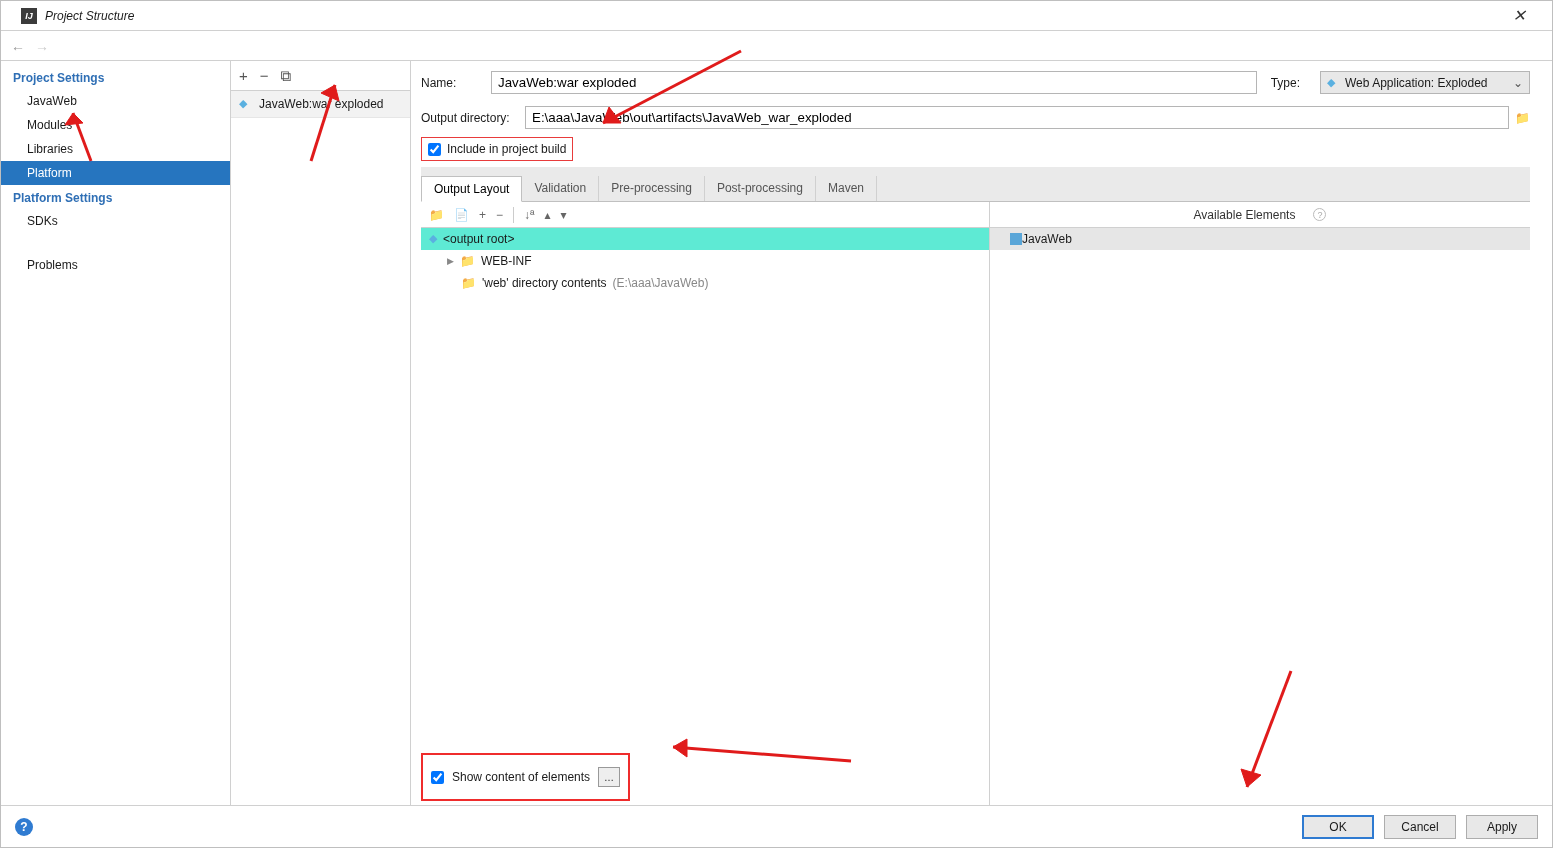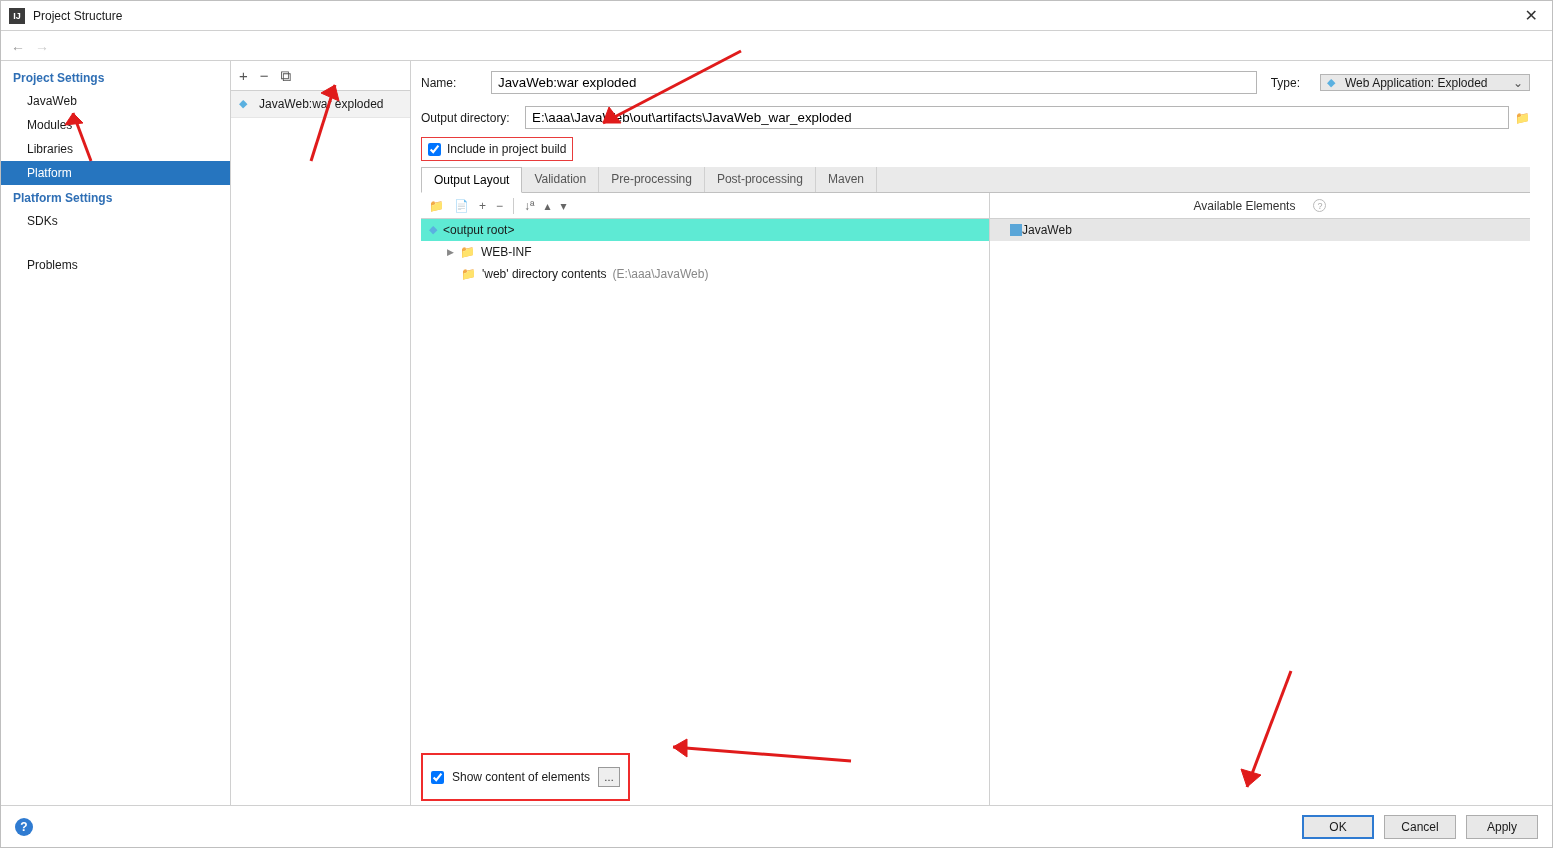--- a/index.html
+++ b/index.html
@@ -1,19 +1,19 @@
 <!DOCTYPE html>
 <html><head>
 <meta charset="utf-8">
 <style>
   * { box-sizing: border-box; margin: 0; padding: 0; }
   body { font-family: "Segoe UI", Tahoma, sans-serif; font-size: 12px; color: #1a1a1a; background: #fff; width: 1553px; height: 848px; position: relative; overflow: hidden; border:1px solid #bfbfbf;}
   
   
-  .titlebar { height: 30px; display: flex; align-items: center; padding: 0 8px; background: #fff; border-bottom: 1px solid #d0d0d0; }
+  .titlebar { height: 30px; display: flex; align-items: center; padding: 0 20px; background: #fff; border-bottom: 1px solid #d0d0d0; font-style: italic; }
   .ij-icon { width:16px; height:16px; background:#3b3b3b; display:flex; align-items:center; justify-content:center; color:#fff; font-weight:bold; font-size:9px; margin-right:8px;}
   .titlebar-title { flex: 1; }
   .close-btn { font-size:16px; color:#333; padding:0 6px; cursor:default;}
   
   
   .navrow { height: 30px; display: flex; align-items: center; padding: 0 10px; background: #fff; border-bottom: 1px solid #d0d0d0;}
   .navrow .arrow { color:#999; font-size:14px; margin-right:10px;}
   
   
   .main { display: flex; height: calc(100% - 30px - 30px - 42px); }
@@ -31,30 +31,30 @@
   .mid-item { padding:6px 8px; background:#f2f2f2; border-bottom:1px solid #e6e6e6; display:flex; align-items:center; gap:6px;}
   .gear-dot{ width:14px;height:14px; display:inline-block; position:relative;}
   .gear-dot::before{content:"◆"; color:#5ab0e0; font-size:11px; position:absolute; left:0; top:0;}
   
   
   .detail { flex:1; display:flex; flex-direction:column; padding:4px 22px 0 10px; }
   .form-row { display:flex; align-items:center; margin:6px 0;}
   .form-row label { min-width:70px; padding-right:10px; text-align:left;}
   .form-row label.wide { min-width:104px;}
   input[type=text]{ flex:1; height:23px; border:1px solid #b5b5b5; padding:0 6px; background:#fff;}
-  .type-select{ width:210px; height:17px; border:1px solid #b5b5b5; background:#e8e8e8; display:flex; align-items:center; padding:0 6px; gap:4px; margin-left:10px;}
+  .type-select{ width:210px; height:23px; border:1px solid #b5b5b5; background:#e8e8e8; display:flex; align-items:center; padding:0 6px; gap:4px; margin-left:10px;}
   .type-select .chev{ margin-left:auto; color:#555;}
   .folder-icon{ color:#9e9e9e; margin-left:6px;}
   
   .include-row{ display:flex; align-items:center; padding:4px 6px; border:1px solid #e83b3b; width:fit-content; margin-top:2px;}
   .include-row input{margin-right:6px;}
   
   
   .tabs{ display:flex; border-bottom:1px solid #c0c0c0; margin-top:6px; background:#eaeaea; }
-  .tab{ padding:5px 12px; color:#555; background:#eaeaea; border-right:1px solid #d0d0d0;}
+  .tab{ padding:5px 12px; color:#555; background:#eaeaea; border-right:1px solid #d0d0d0;margin-top:9px;}
   .tab.active{ background:#fff; color:#000; border:1px solid #c0c0c0; border-bottom:1px solid #fff; margin-bottom:-1px;}
   
   
   .inner{ flex:1; display:flex; border:0; border-top:none;}
   .inner-left{ flex:1; border-right:1px solid #d0d0d0; display:flex; flex-direction:column;}
   .inner-right{ width:540px; display:flex; flex-direction:column;}
   .layout-toolbar{ height:26px; border-bottom:1px solid #d0d0d0; display:flex; align-items:center; gap:10px; padding:0 8px; color:#666;}
   .layout-toolbar .sep{ width:1px; height:16px; background:#ccc;}
   .tree-root{ background:#5eead4; padding:4px 8px; display:flex; align-items:center; gap:0;}
   .tree-row{ padding:4px 8px 4px 26px; display:flex; align-items:center; gap:6px;}

